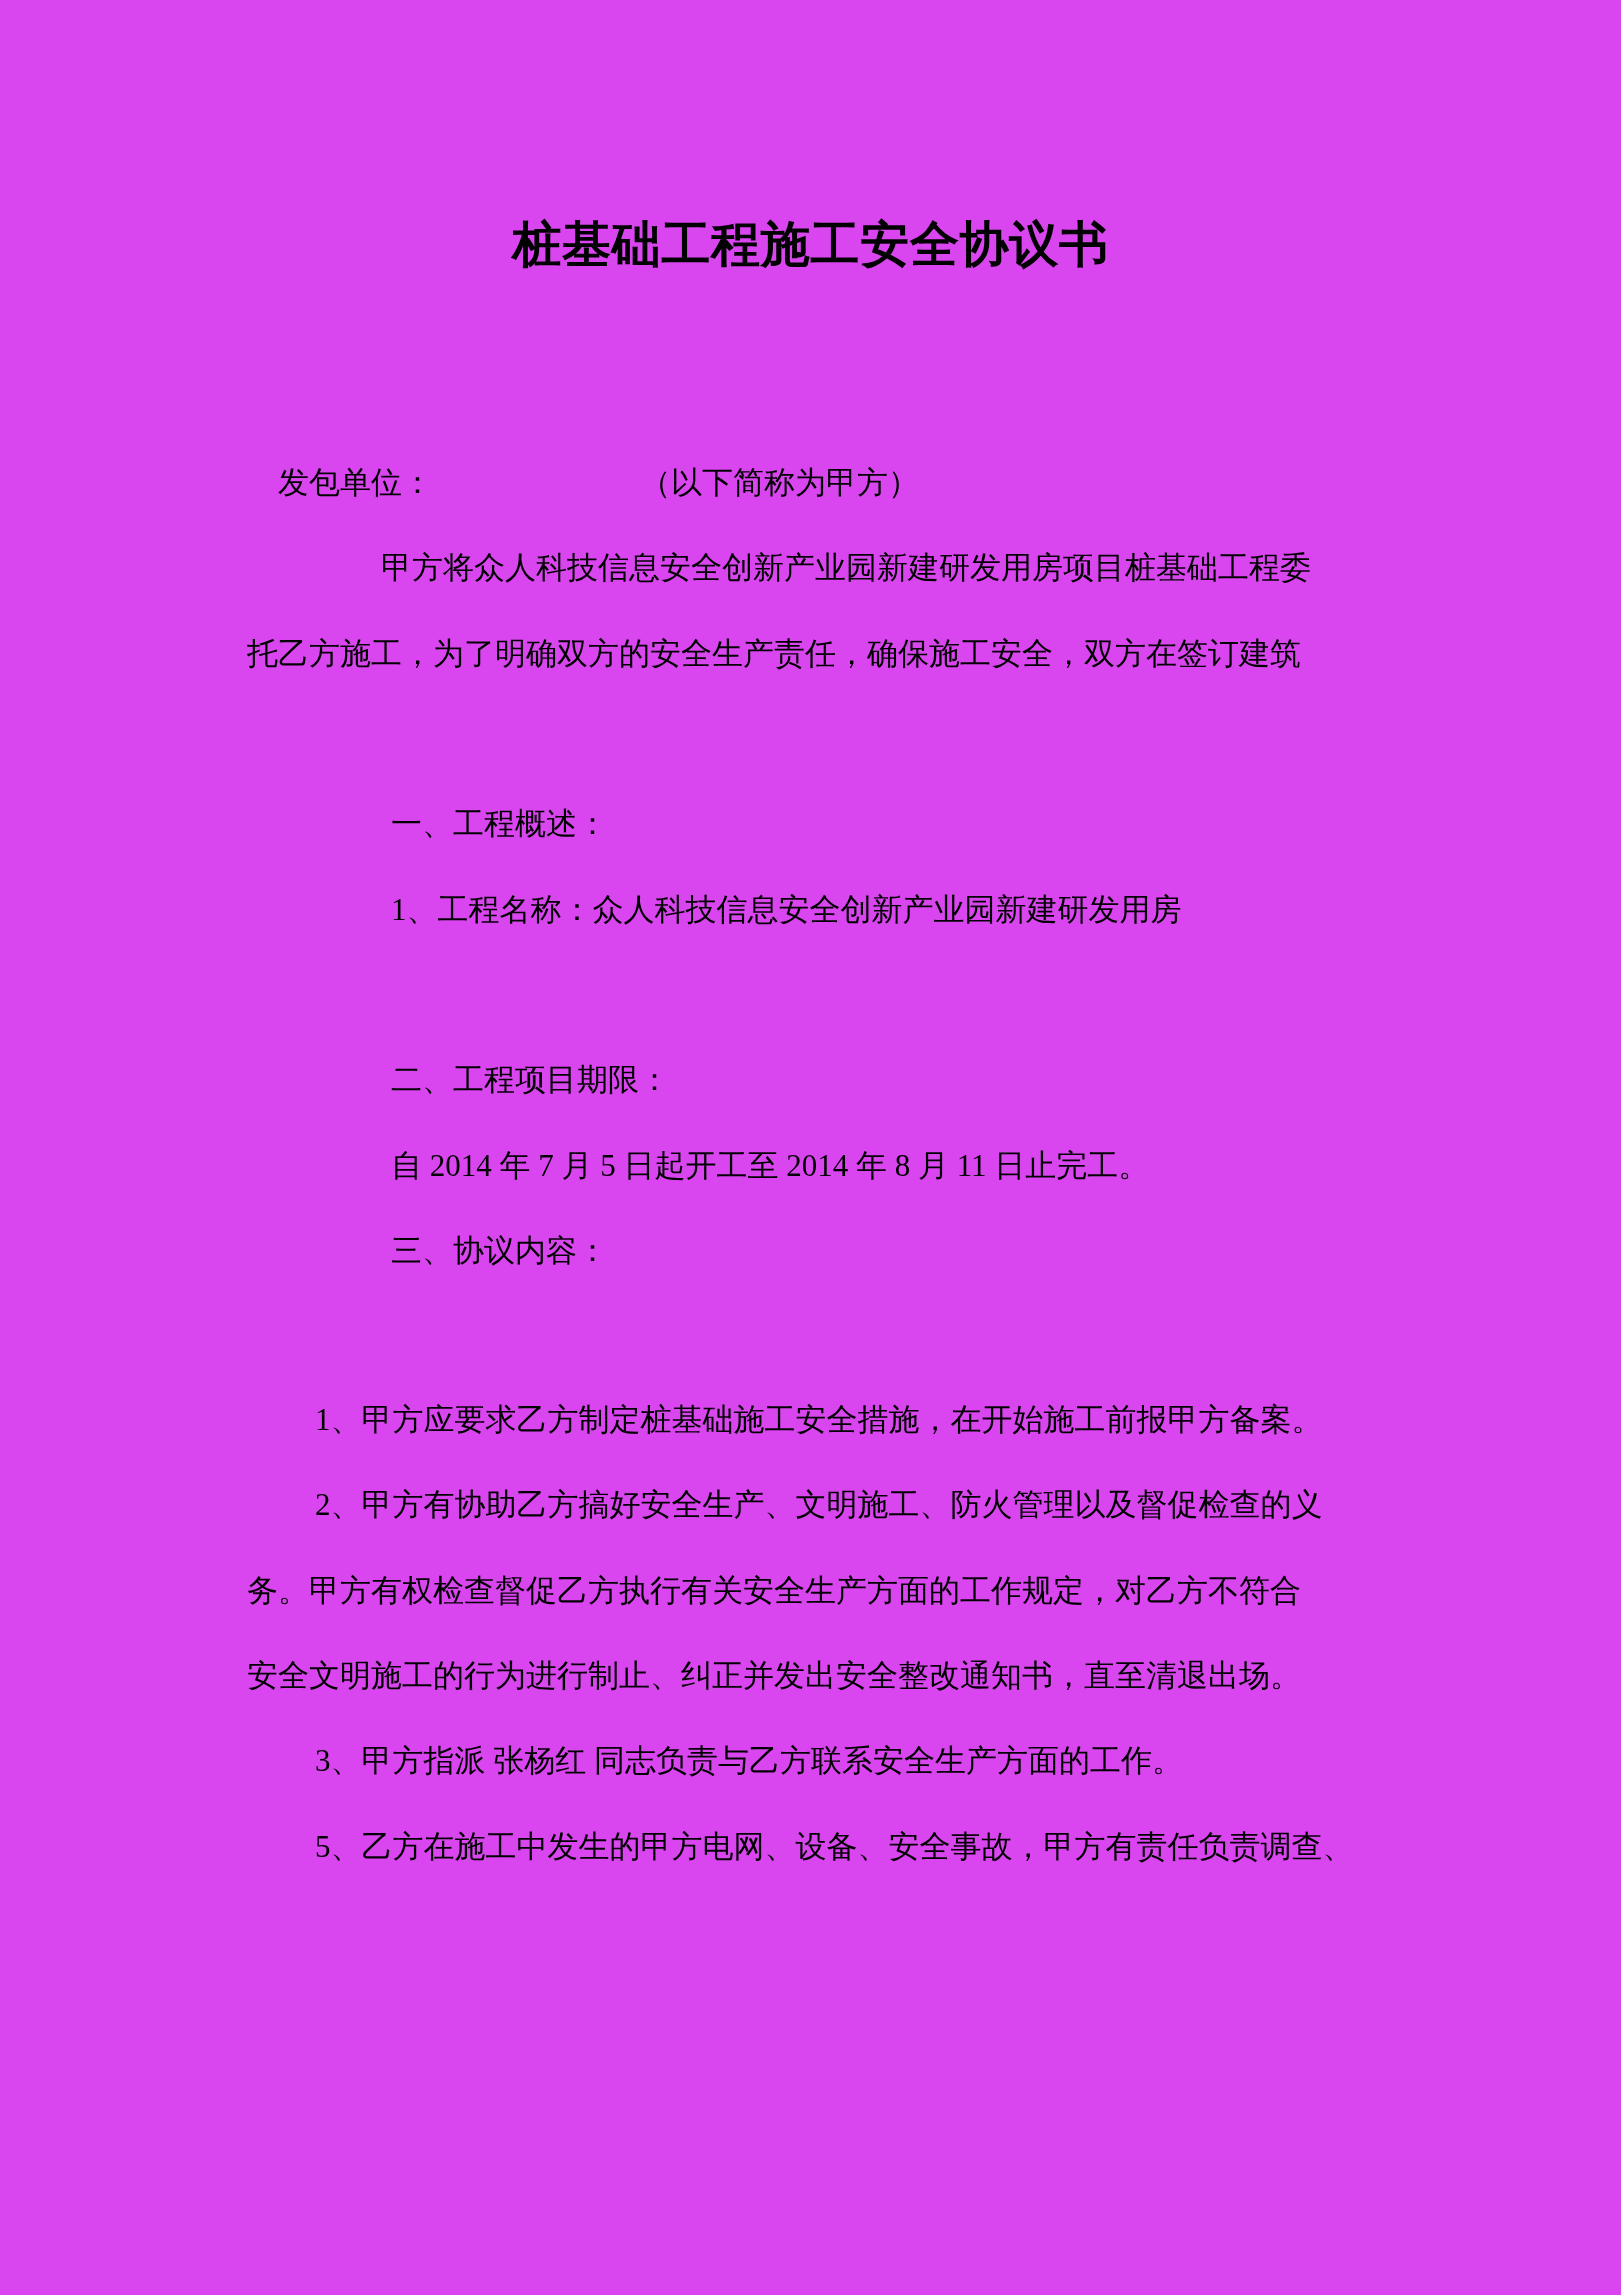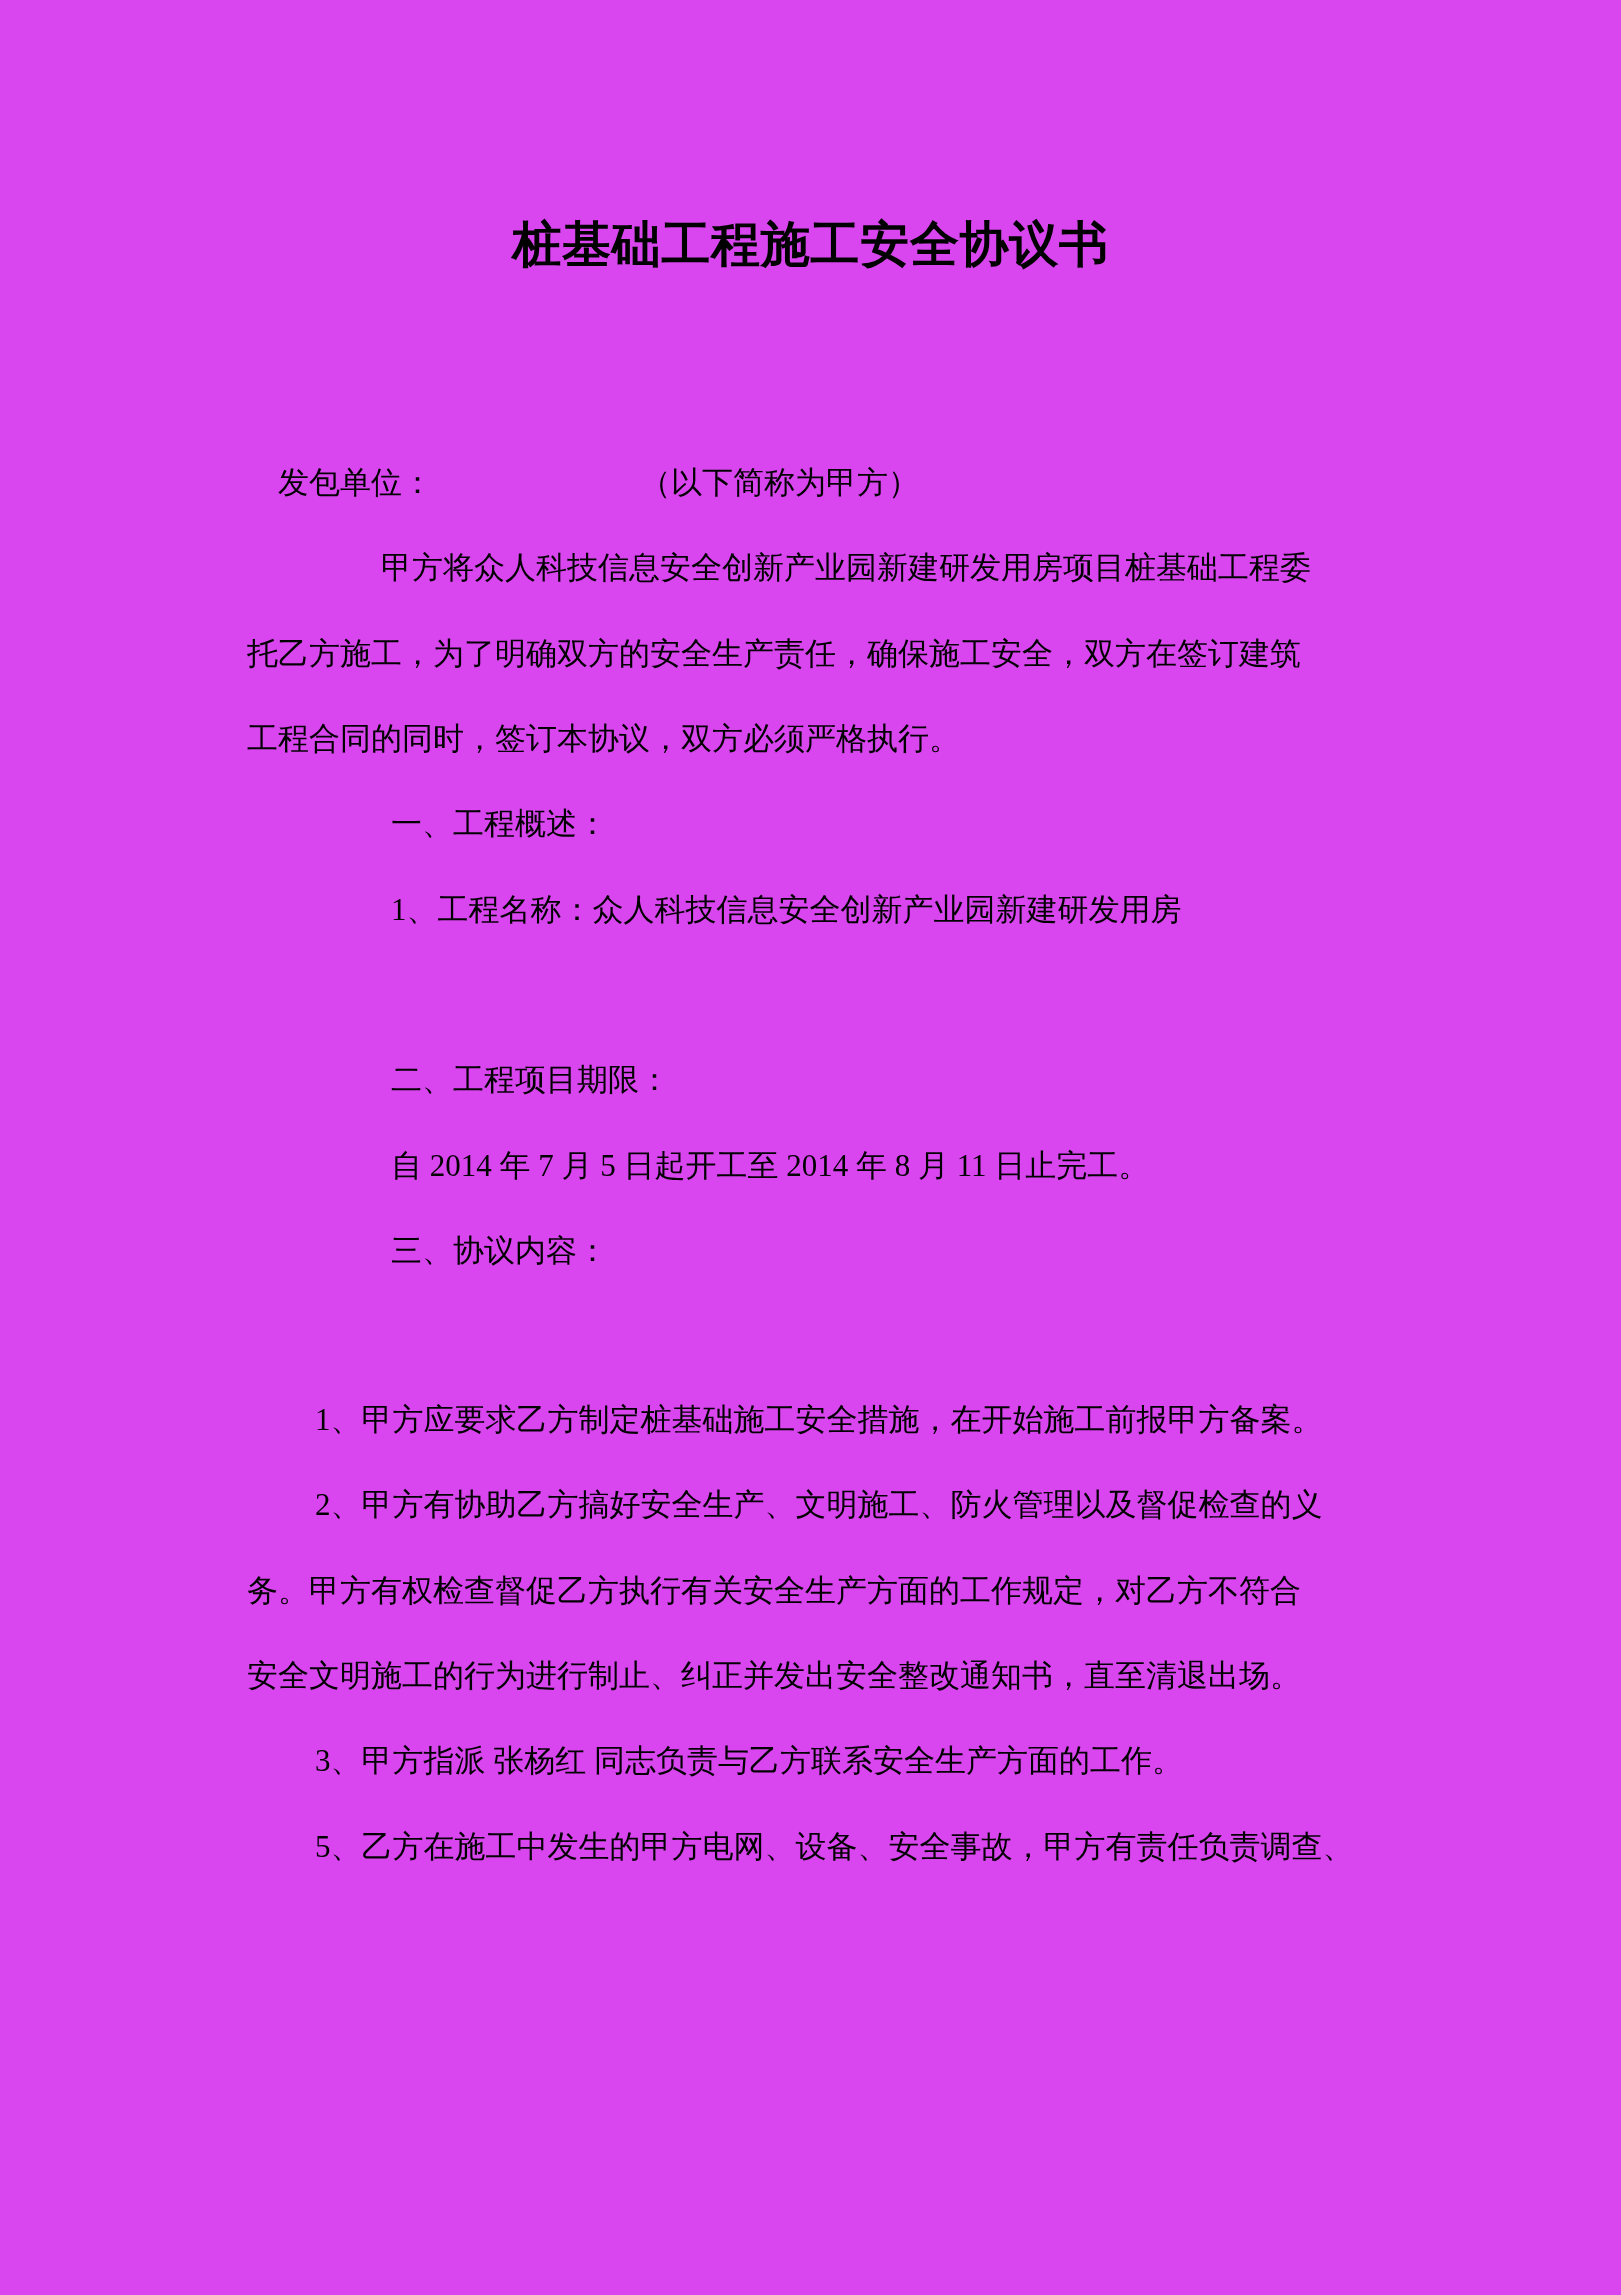--- a/index.html
+++ b/index.html
@@ -53,21 +53,20 @@
 
   <h1 class="doc-title">桩基础工程施工安全协议书</h1>
 
   <div class="line x-margin" style="top:355px">
     <span>发包单位：</span><span class="gap-employer"></span><span>（以下简称为甲方）</span>
   </div>
 
 
   <div class="line x-para" style="top:525px">甲方将众人科技信息安全创新产业园新建研发用房项目桩基础工程委</div>
   <div class="line x-margin" style="top:611px">托乙方施工，为了明确双方的安全生产责任，确保施工安全，双方在签订建筑</div>
-  <div class="line x-margin" style="top:696px">工程合同的同时，签订本协议，双方必须严格执行。</div>
 
   <div class="line x-head" style="top:781px">一、工程概述：</div>
   <div class="line x-head" style="top:867px">1、工程名称：众人科技信息安全创新产业园新建研发用房</div>
 
   <div class="line x-head" style="top:1037px">二、工程项目期限：</div>
   <div class="line x-head" style="top:1123px">自 2014 年 7 月 5 日起开工至 2014 年 8 月 11 日止完工。</div>
 
   <div class="line x-head" style="top:1208px">三、协议内容：</div>
 
   <div class="line x-num" style="top:1377px">1、甲方应要求乙方制定桩基础施工安全措施，在开始施工前报甲方备案。</div>

